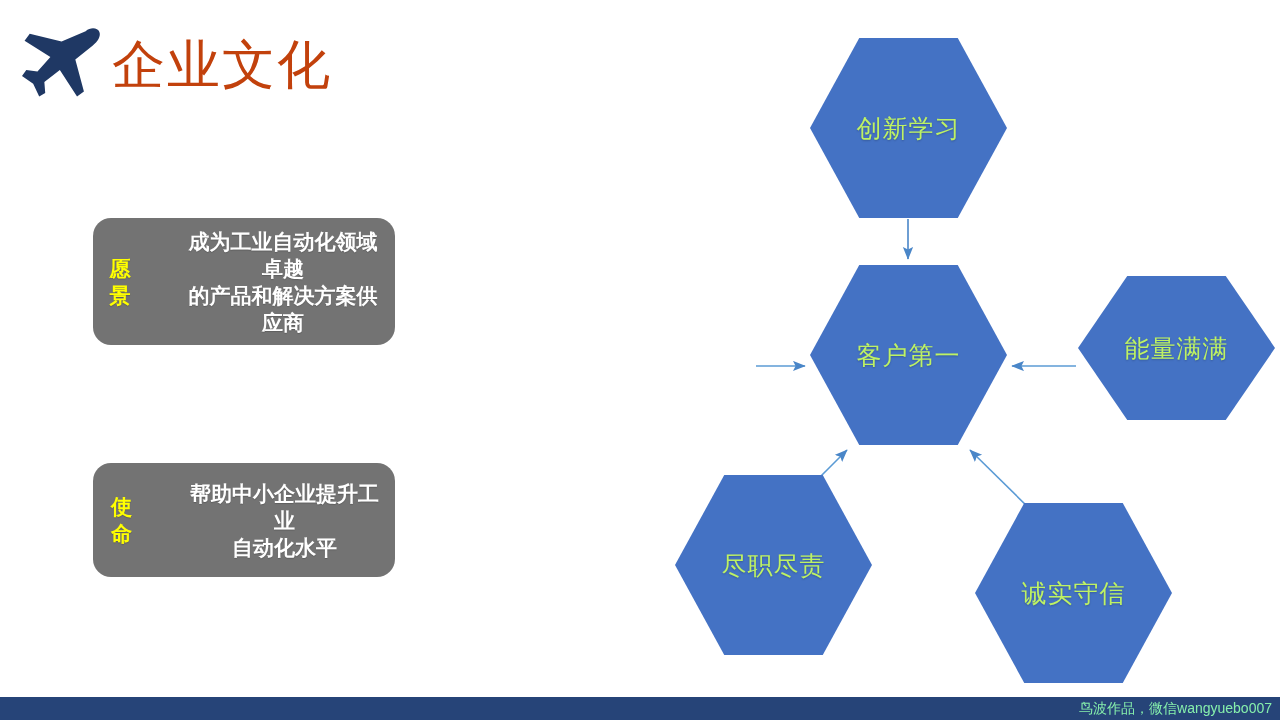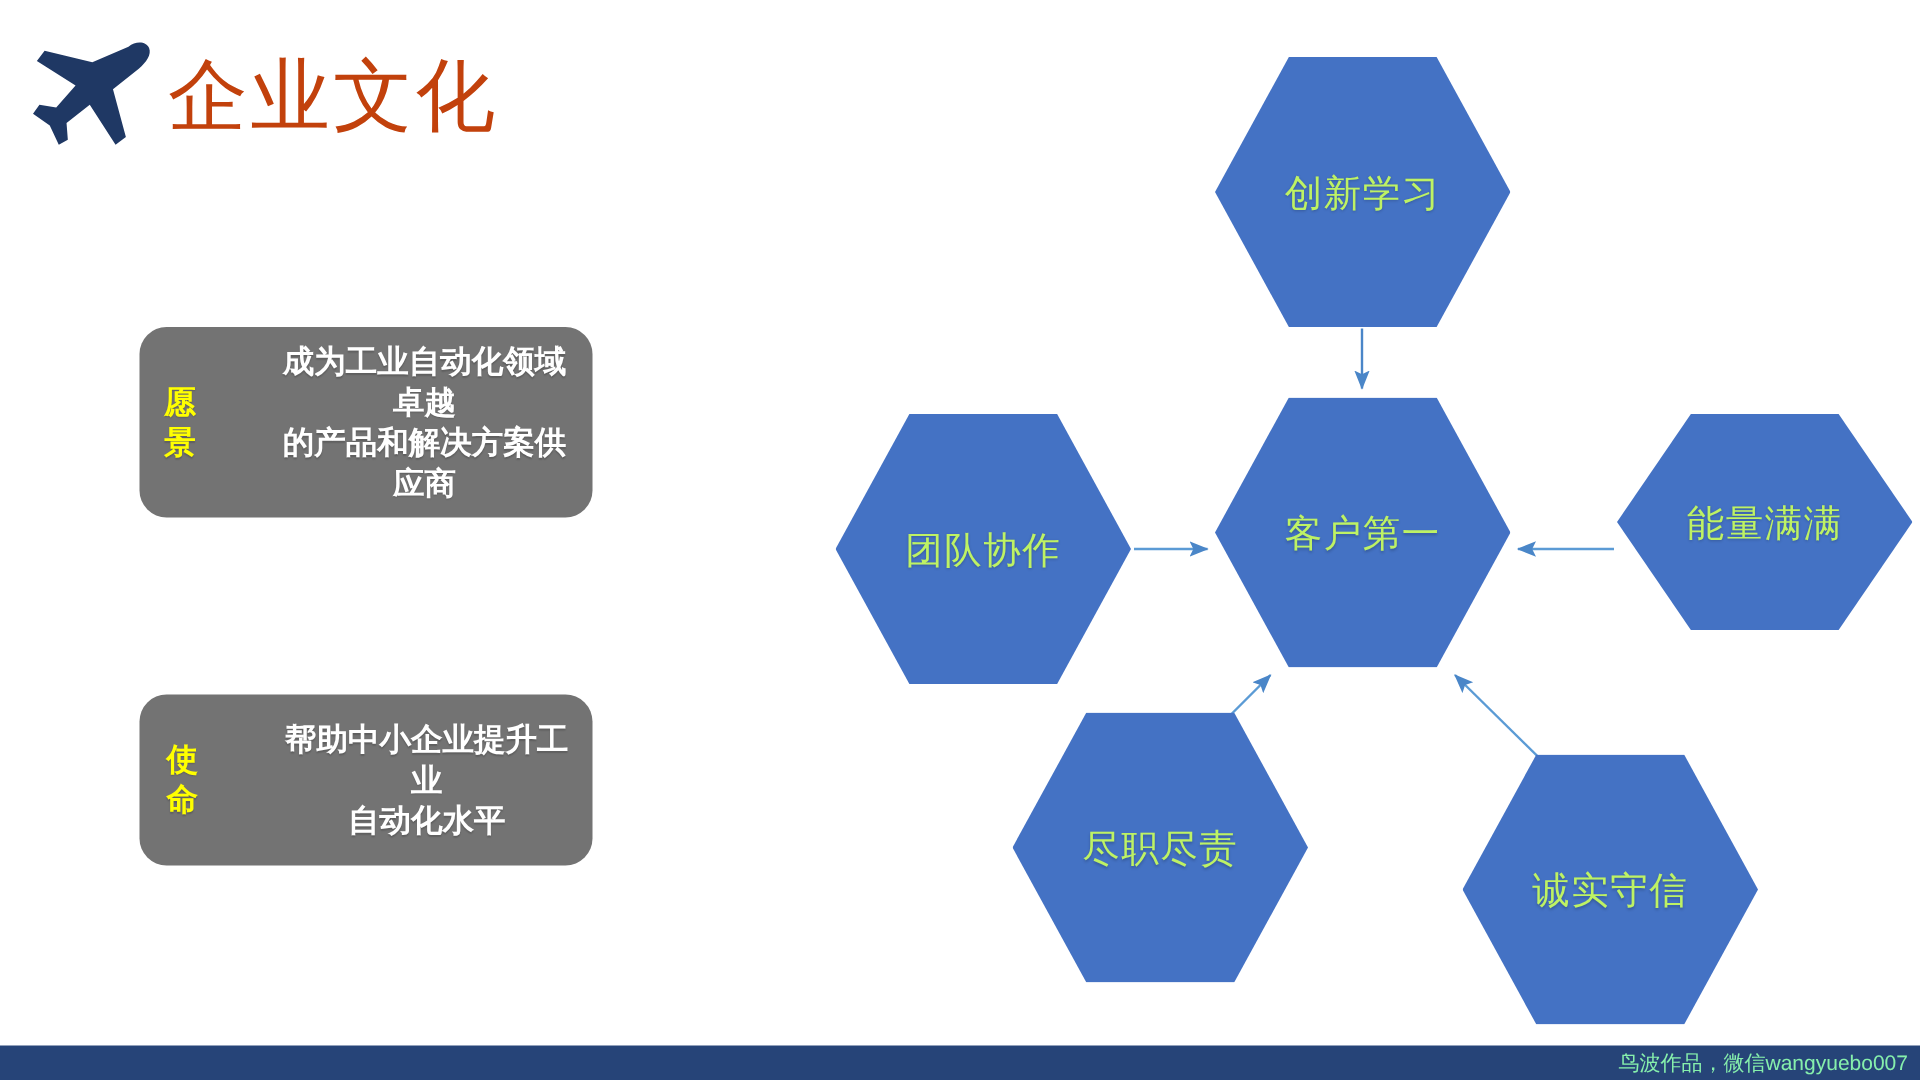--- a/index.html
+++ b/index.html
@@ -185,23 +185,20 @@
 
     <line x1="265" y1="512" x2="327" y2="450" stroke="#5b9bd5" stroke-width="1.6" marker-end="url(#ah)"></line>
 
     <line x1="513" y1="512" x2="450" y2="450" stroke="#5b9bd5" stroke-width="1.6" marker-end="url(#ah)"></line>
   </svg>
 
   <div id="hex-top" class="hex">
     <span class="hex-label">创新学习</span>
   </div>
 
-  <div id="hex-left" class="hex">
-    <span class="hex-label">团队协作</span>
-  </div>
 
   <div id="hex-center" class="hex">
     <span class="hex-label">客户第一</span>
   </div>
 
   <div id="hex-right" class="hex">
     <span class="hex-label">能量满满</span>
   </div>
 
   <div id="hex-bottomleft" class="hex">

